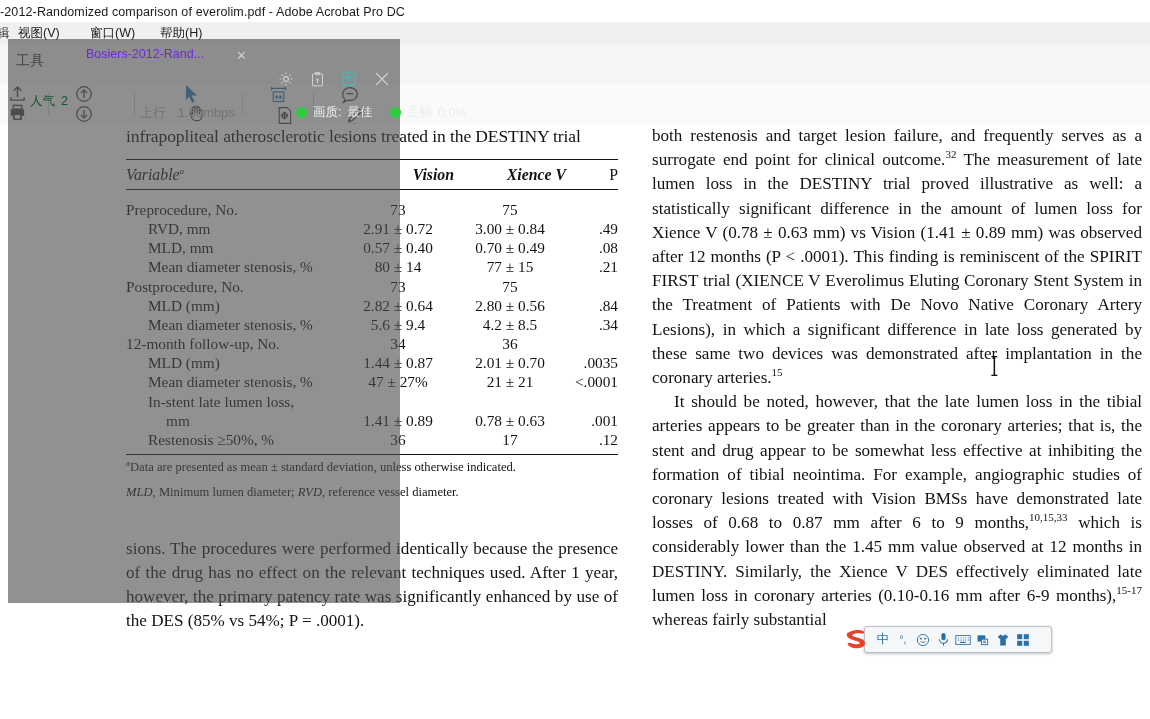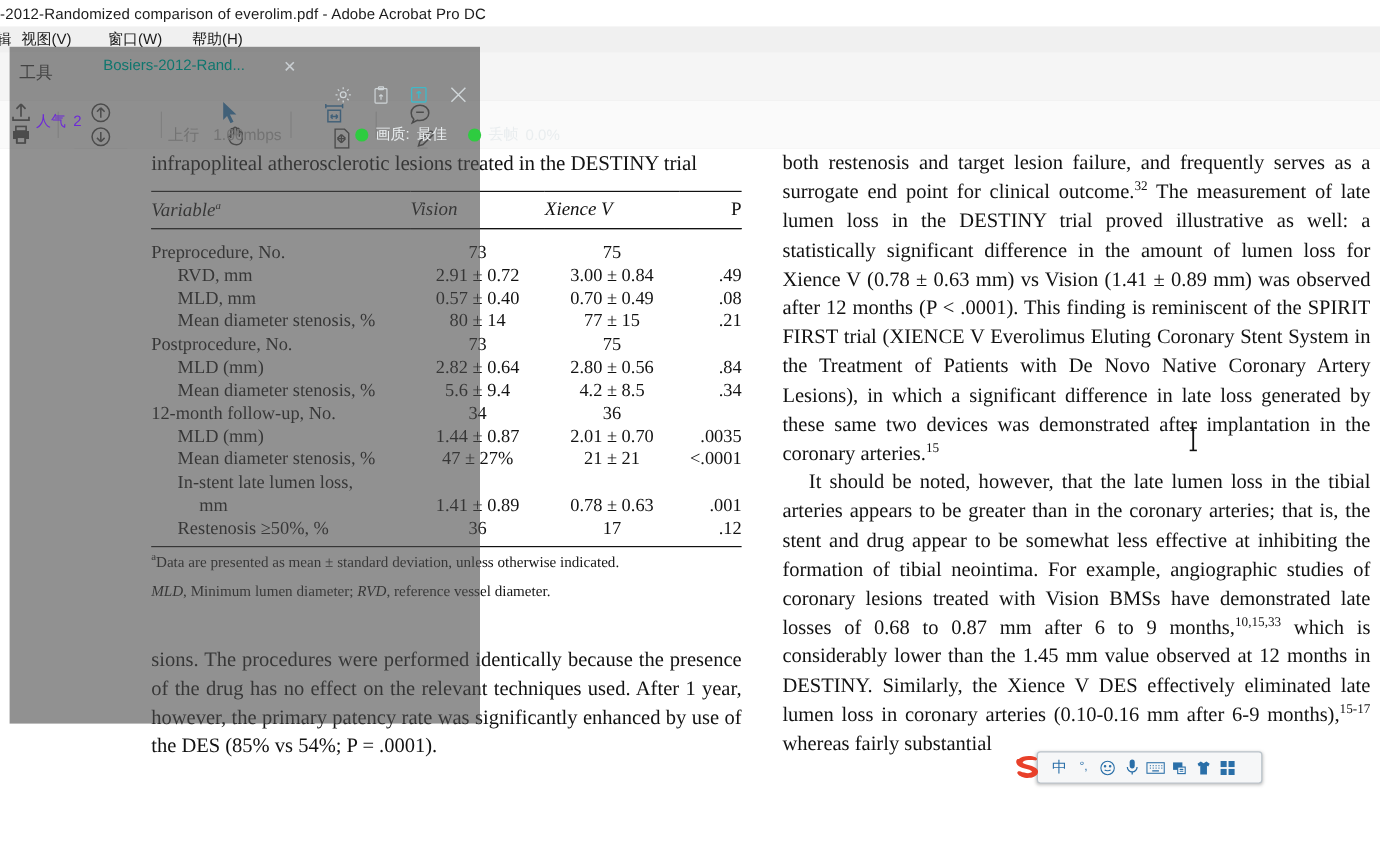--- a/index.html
+++ b/index.html
@@ -87,21 +87,21 @@
   }
   table.dt{
     border-collapse:collapse;width:100%;margin-top:10px;
     font-size:15.3px;
   }
   table.dt .rule-top td{border-top:1.6px solid #111;height:1px;padding:0;}
   table.dt thead th{
     text-align:left;font-weight:normal;font-style:italic;
     padding:5px 0 4px 0;font-size:15.8px;
   }
-  table.dt thead th.c{text-align:left;}
+  table.dt thead th.c{text-align:right;font-weight:bold;}
   table.dt thead th.p{text-align:right;font-style:normal;width:48px;}
   table.dt .hdrrule td{border-bottom:1.9px solid #111;height:1px;padding:0;}
   table.dt tbody td{padding:0.6px 0;font-size:15.3px;vertical-align:baseline;}
   table.dt tbody td.v,table.dt tbody td.x{text-align:center;white-space:nowrap;}
   table.dt tbody td.v{width:112px;}
   table.dt tbody td.x{width:112px;}
   table.dt tbody td.p{text-align:right;width:52px;white-space:nowrap;}
   table.dt tbody tr.firstrow td{padding-top:11px;}
   td.ind{padding-left:22px !important;}
   td.ind2{padding-left:40px !important;}
@@ -122,27 +122,27 @@
   .para.indent{text-indent:22px;}
   .colL .para{margin-top:0;}
 
   
   .overlay{
     position:absolute;left:8px;top:39px;width:392px;height:564px;
     background:rgba(78,78,78,0.62);
   }
   .ov-top{position:absolute;left:0;top:0;width:392px;height:45px;}
   .ov-tabs{
-    position:absolute;left:78px;top:8px;font-size:12.5px;color:#0f766e;
+    position:absolute;left:78px;top:8px;font-size:12.5px;color:#6d28d9;
     white-space:nowrap;
   }
   .ov-tabclose{
     position:absolute;left:228px;top:9px;font-size:13px;color:#c9ced2;
   }
-  .ov-popu{position:absolute;left:22px;top:54px;font-size:12.5px;color:#6d28d9;}
+  .ov-popu{position:absolute;left:22px;top:54px;font-size:12.5px;color:#14532d;}
   .ov-popu .n{margin-left:6px;}
   .ov-up{position:absolute;left:132px;top:65px;font-size:13px;color:#737373;white-space:nowrap;}
   .dot{width:11px;height:11px;border-radius:50%;background:#2ecc40;display:inline-block;}
   .ov-q{position:absolute;left:288px;top:65px;display:flex;align-items:center;gap:6px;font-size:12.5px;color:#e9edef;white-space:nowrap;}
   .ov-icons{
     position:absolute;right:8px;top:30px;display:flex;align-items:center;gap:14px;
   }
   .ov-ic{color:#cfd5d8;display:flex;align-items:center;justify-content:center;}
   .ov-ic.hl{color:#3fb9c8;}
 

